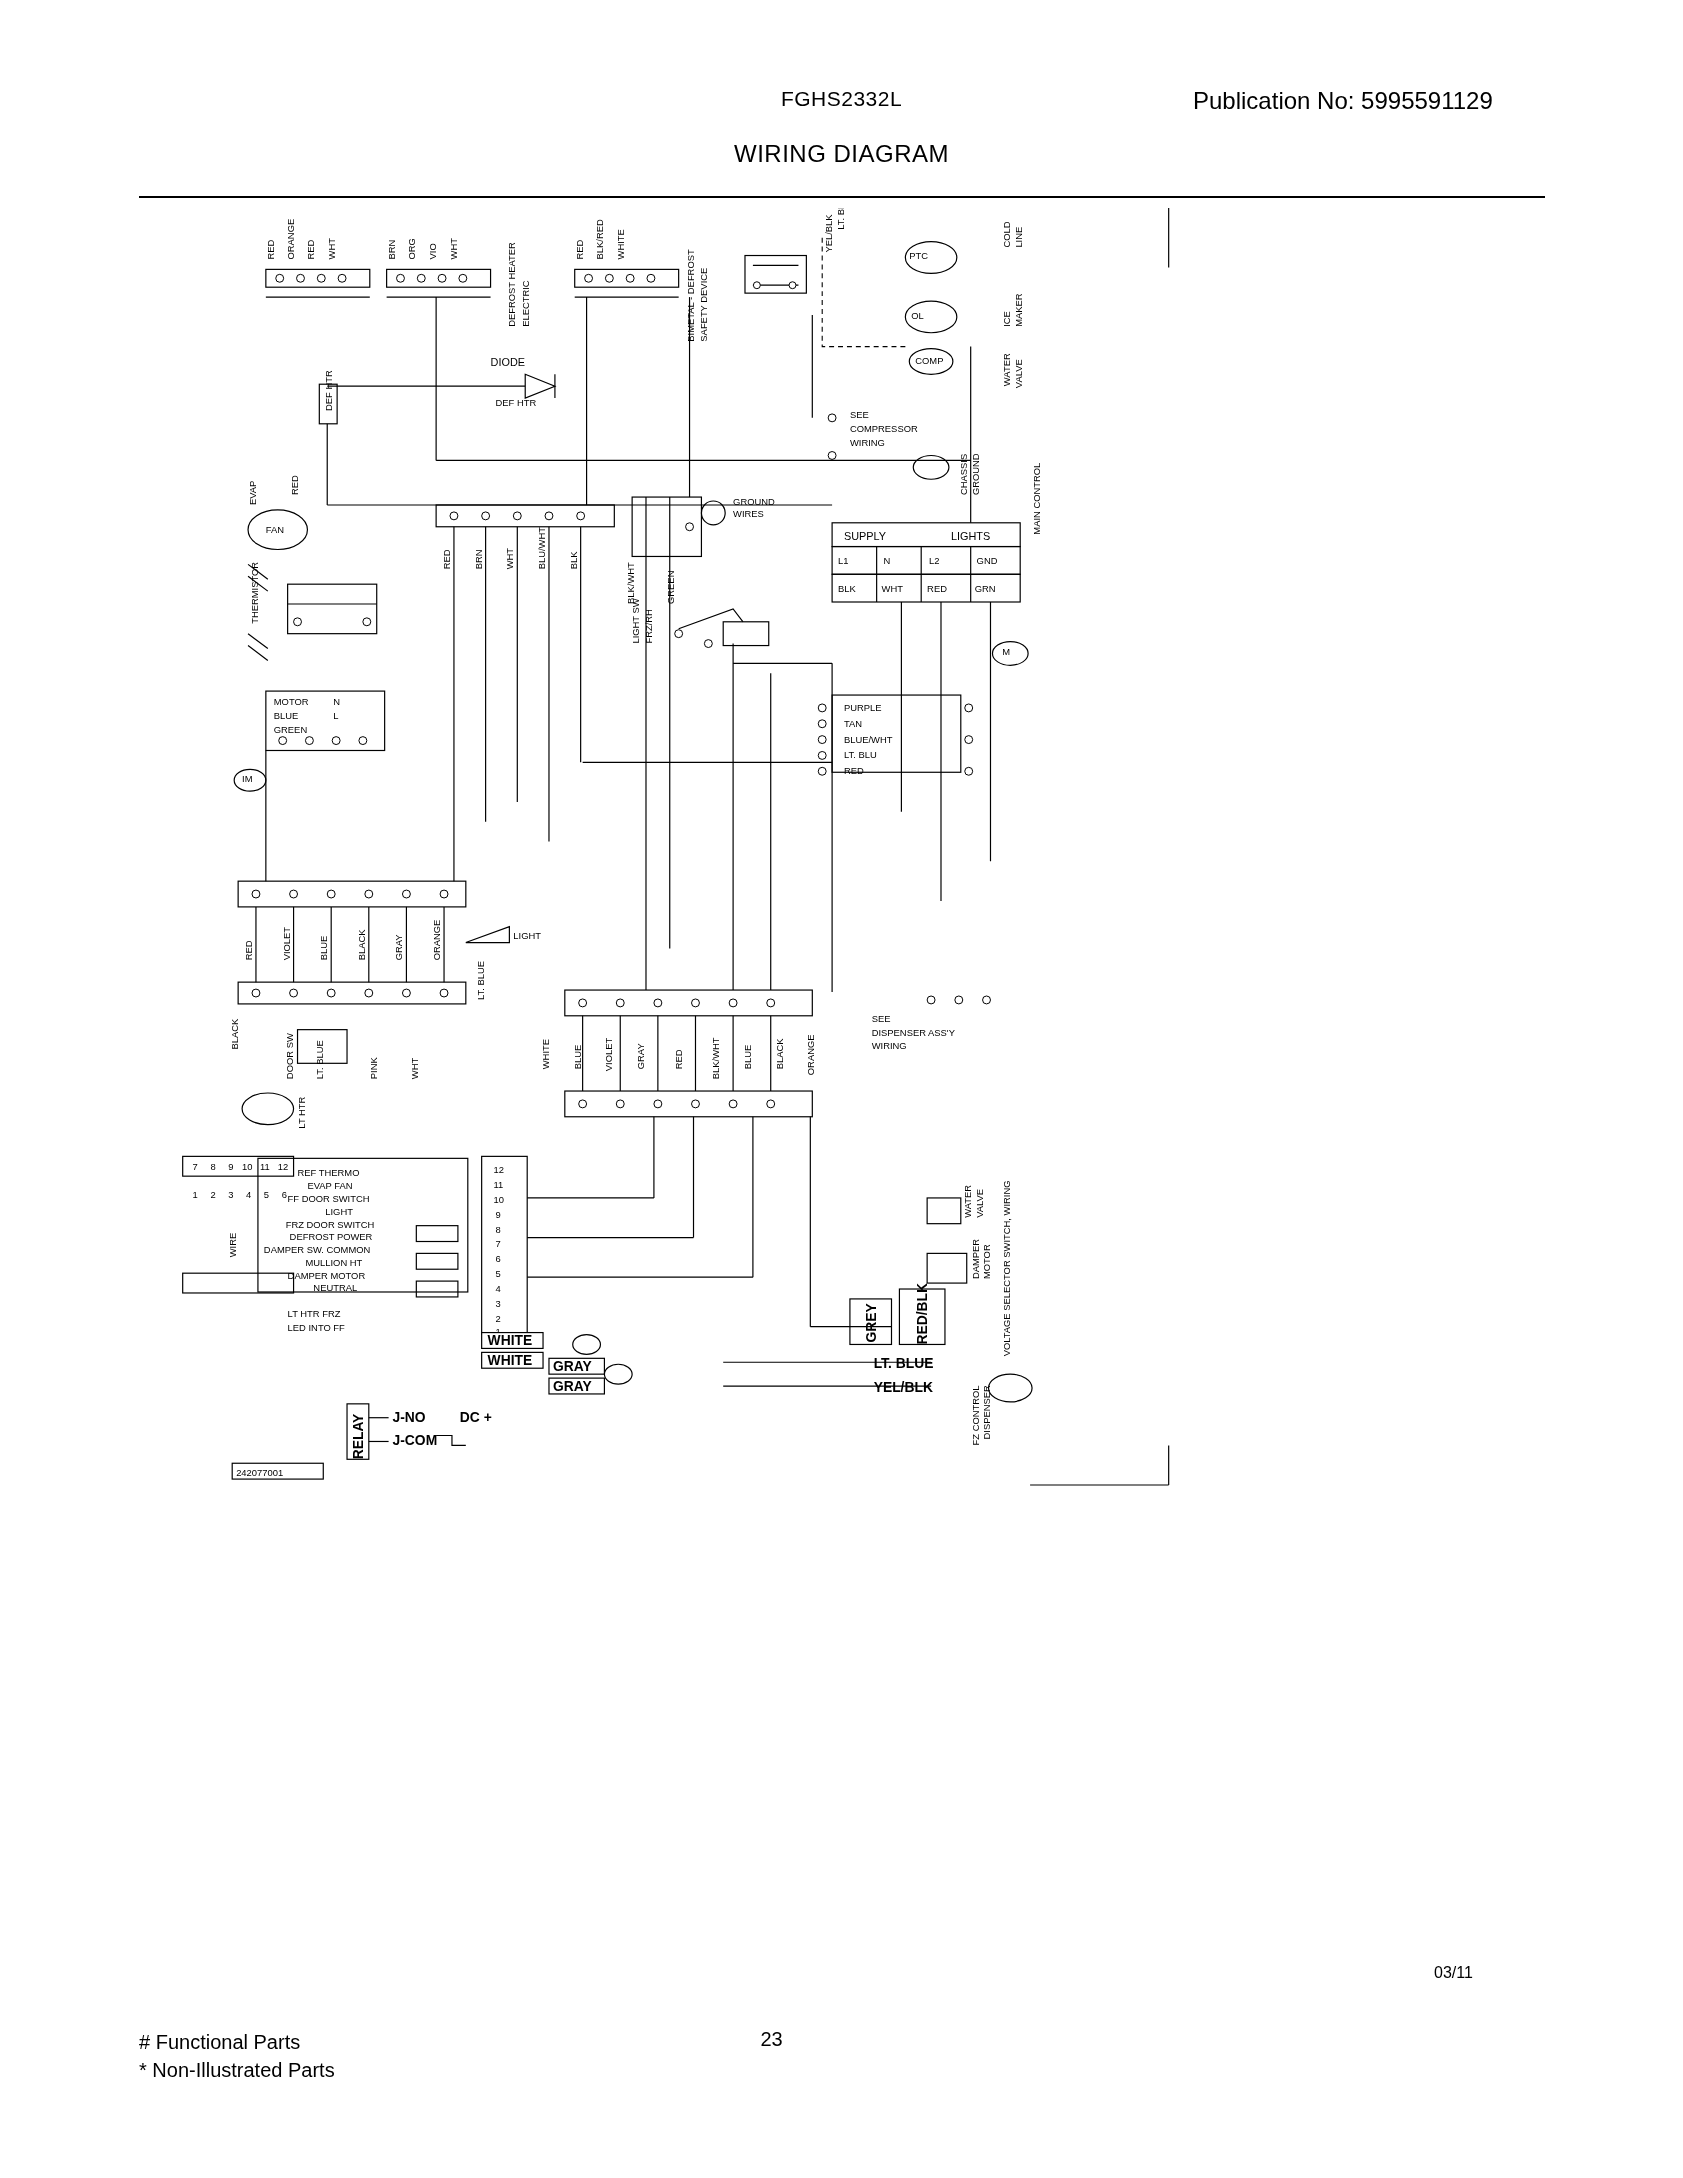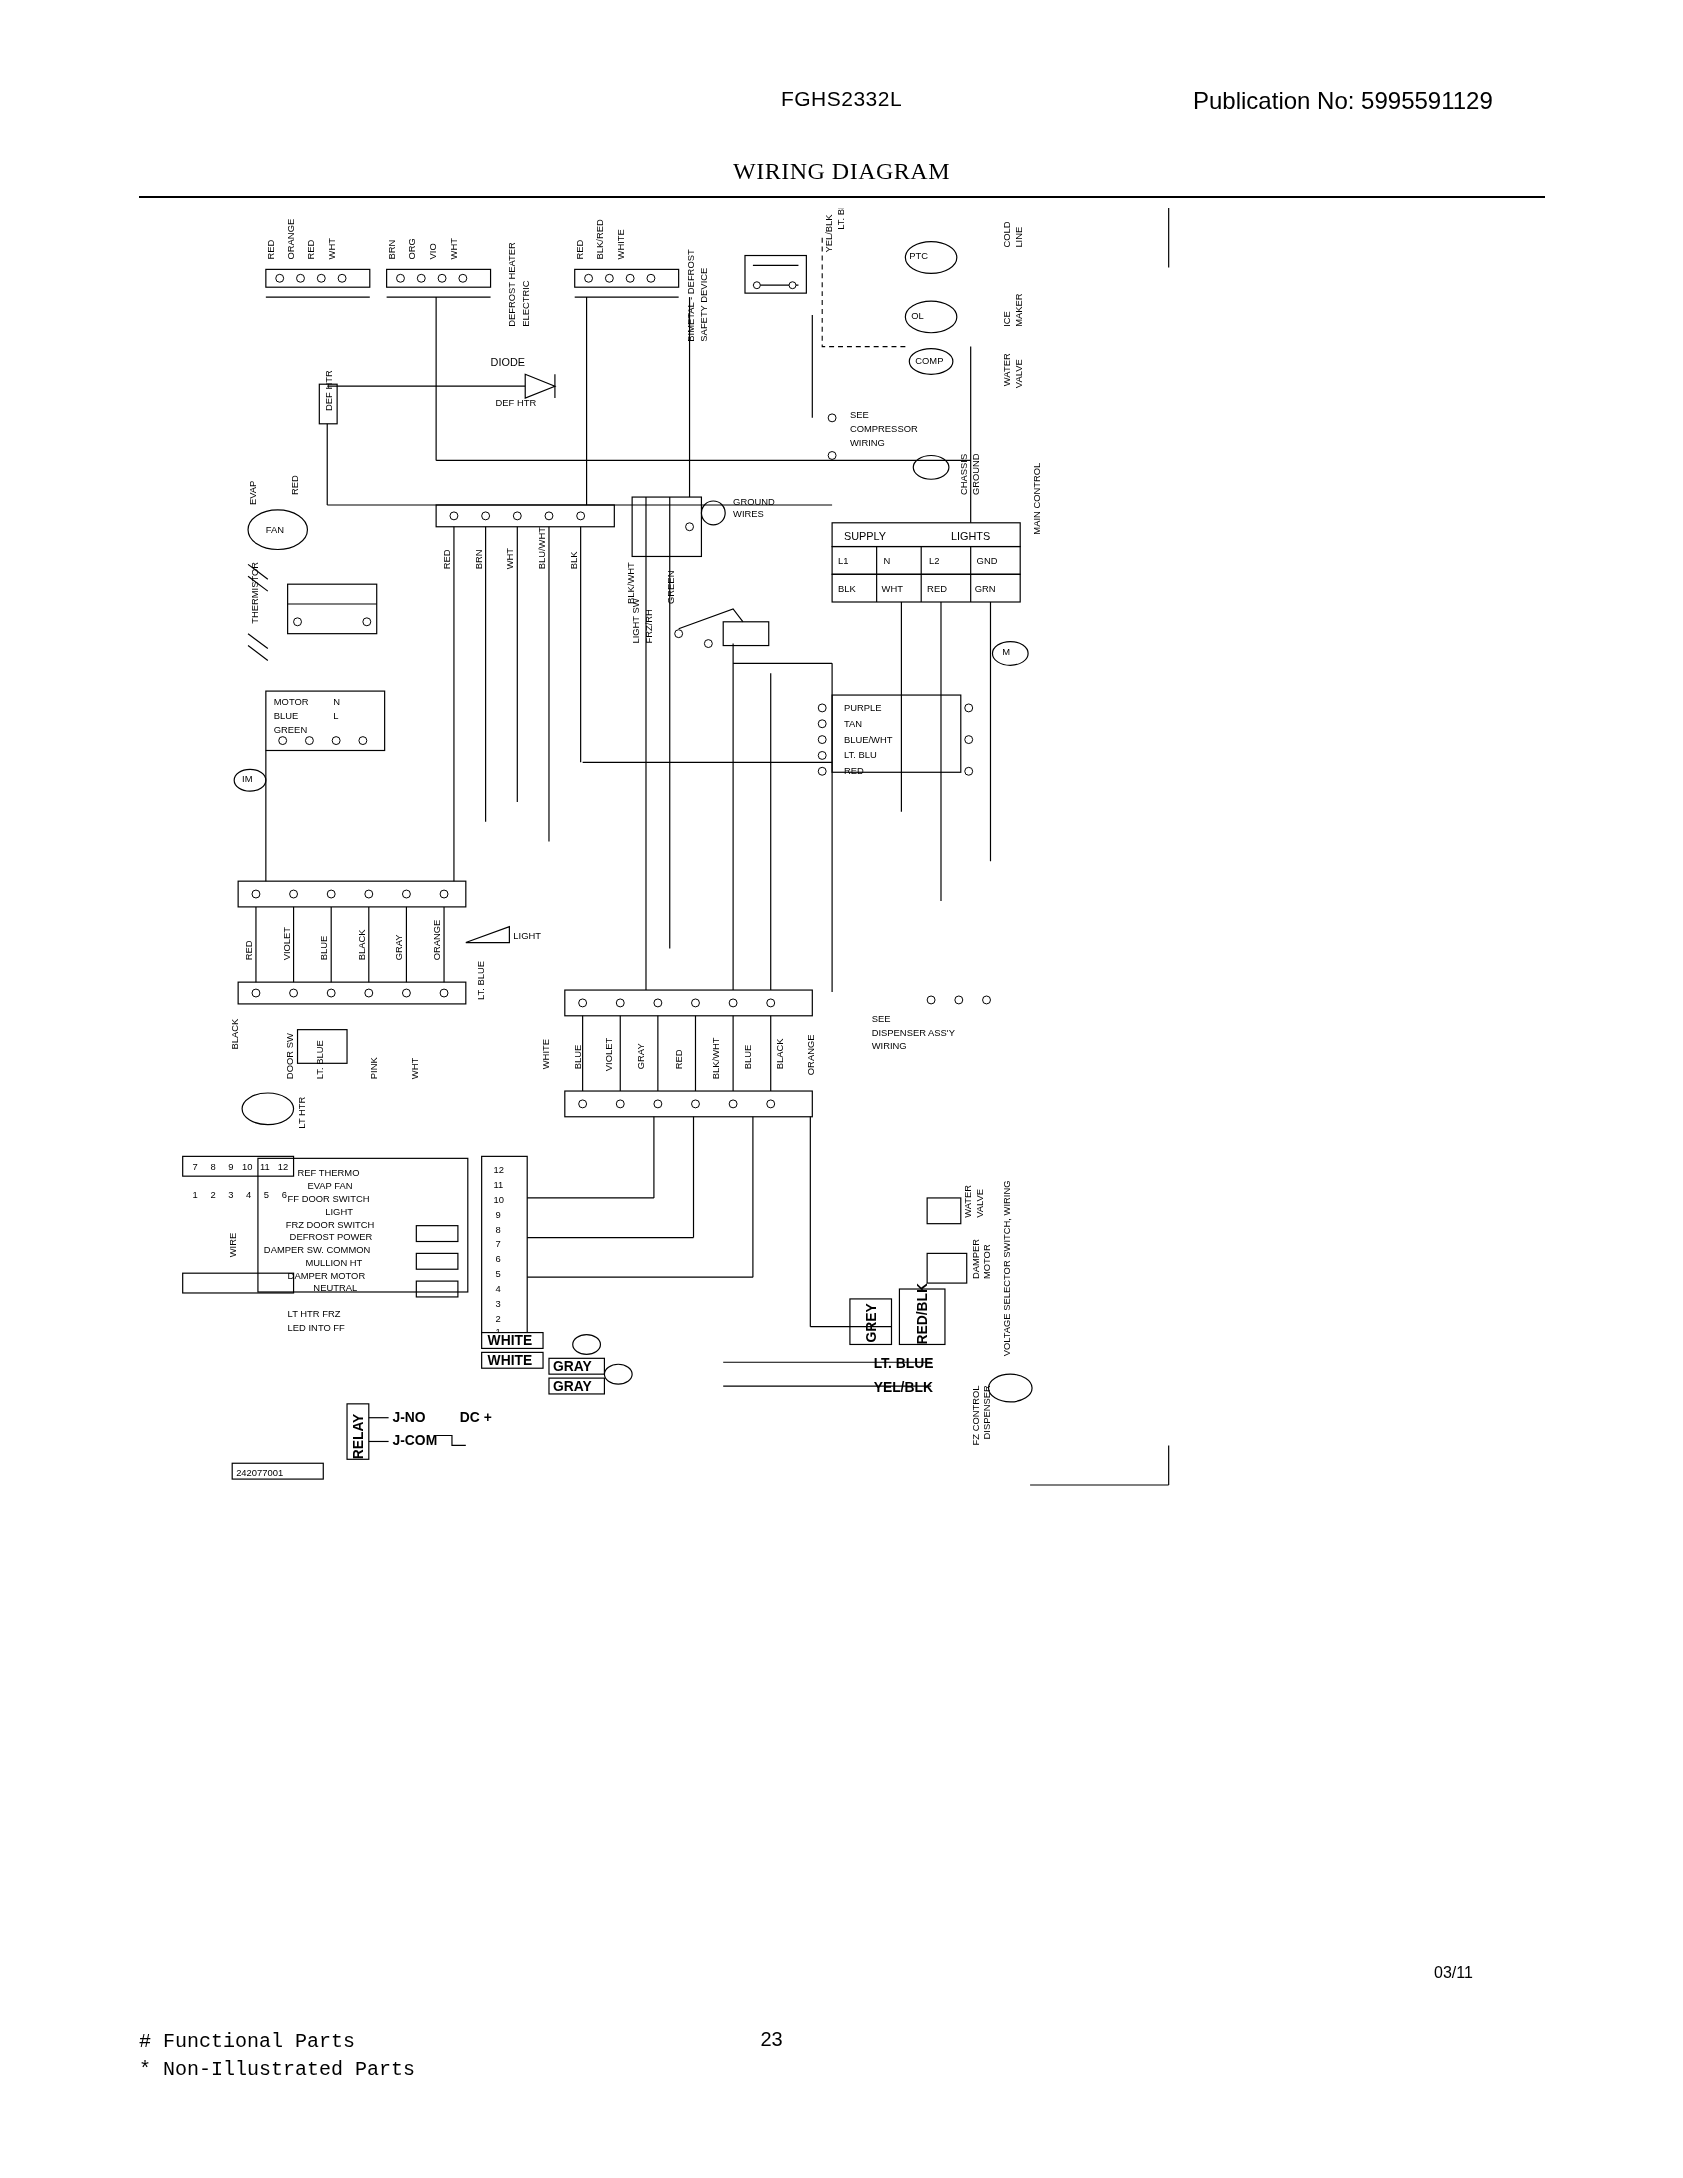--- a/index.html
+++ b/index.html
@@ -32,41 +32,39 @@
     letter-spacing: 0.5px;
   }
   .hdr-pub {
     position: absolute;
     left: 1193px; top: 87px;
     font-size: 24px;
     white-space: nowrap;
   }
   .hdr-title {
     position: absolute;
-    left: 0; top: 158px;
+    left: 0; top: 140px;
     width: 1683px;
     text-align: center;
     font-size: 24px;
     letter-spacing: 0.5px;
-    font-family: Liberation Serif, serif;
   }
   .hdr-rule {
     position: absolute;
     left: 139px; top: 196px;
     width: 1406px;
     height: 2px;
     background: #000;
   }
   
   .ftr-left {
     position: absolute;
     left: 139px; top: 2028px;
     font-size: 20px;
     line-height: 28px;
-    font-family: Liberation Mono, monospace;
   }
   .ftr-page {
     position: absolute;
     left: 0; top: 2028px;
     width: 1543px;
     text-align: center;
     font-size: 20px;
   }
   .ftr-date {
     position: absolute;

